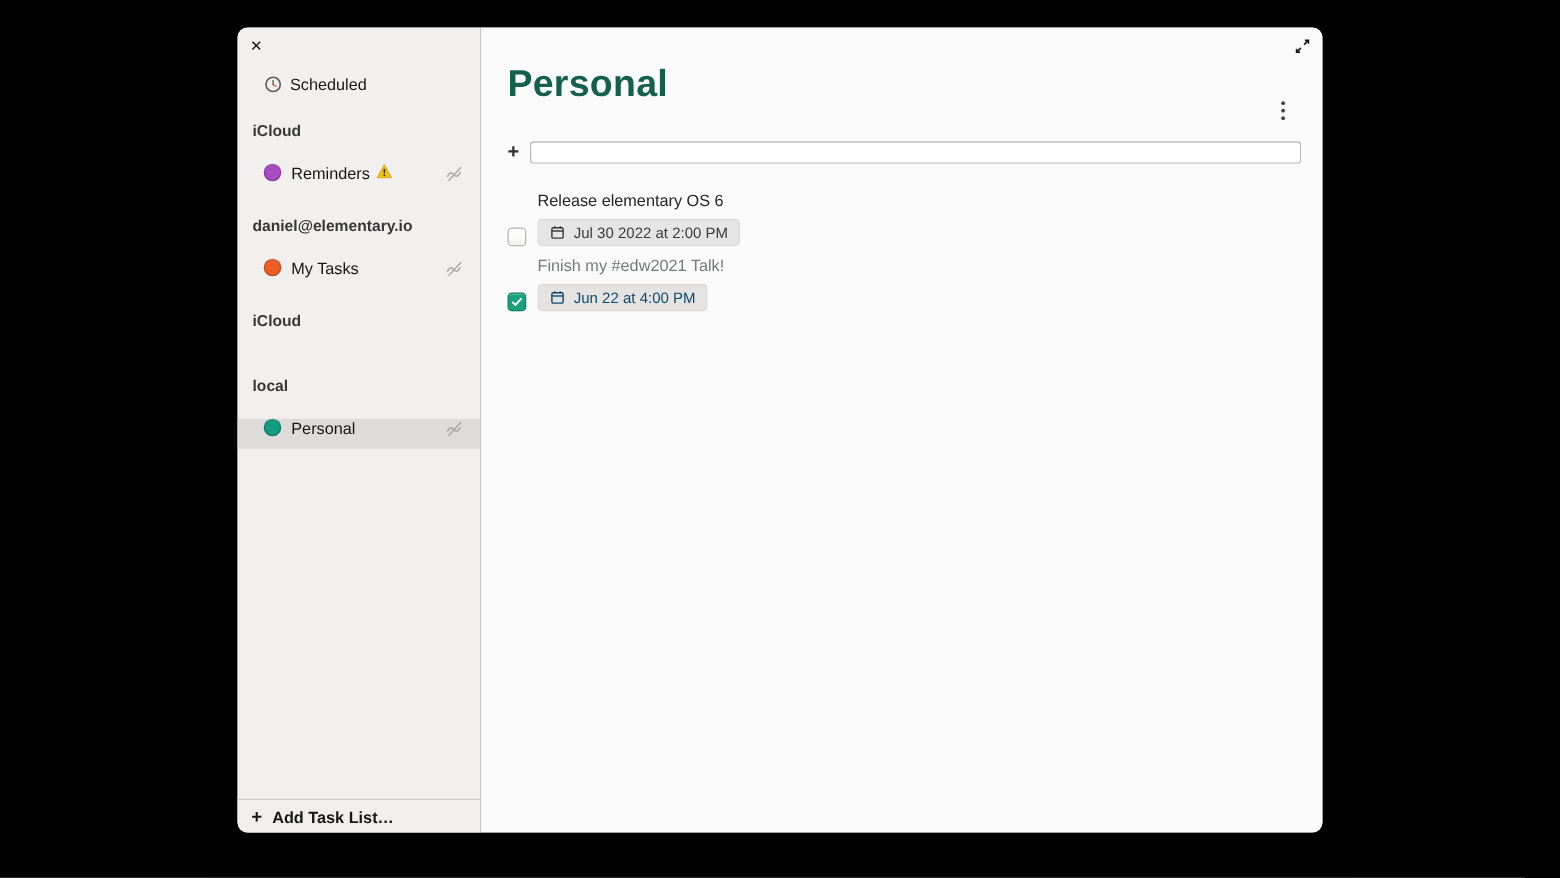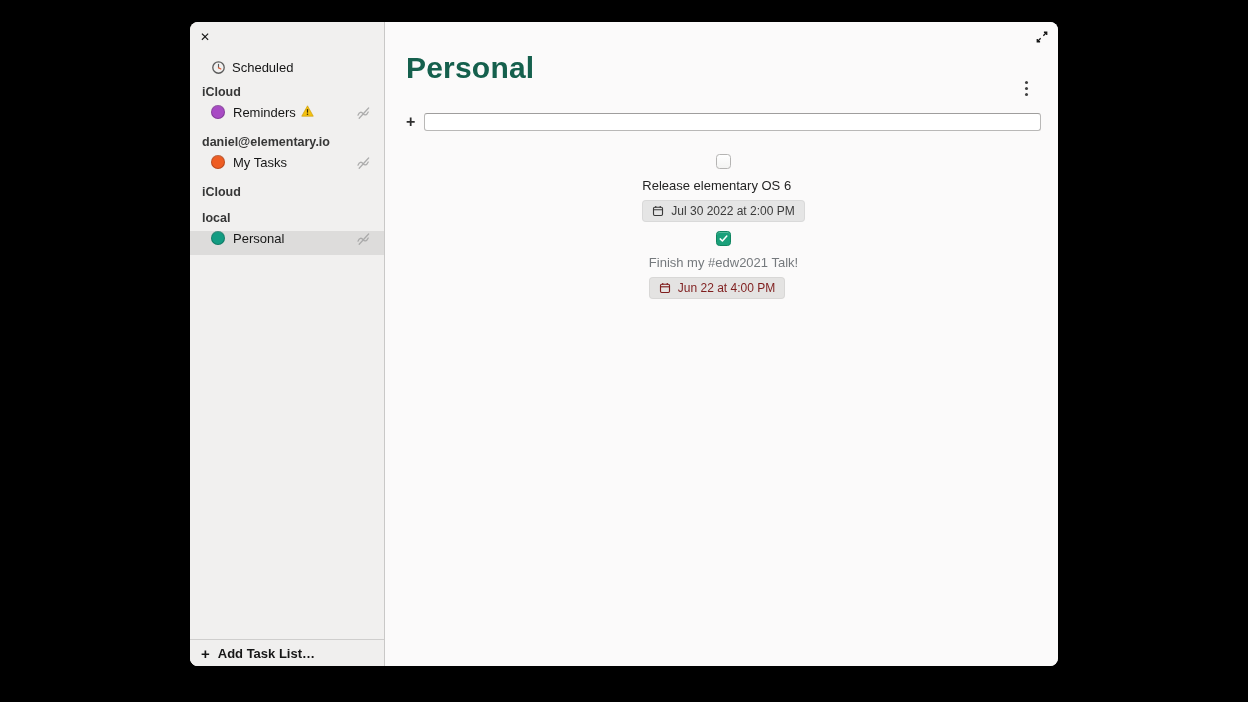--- a/index.html
+++ b/index.html
@@ -8,21 +8,21 @@
   .window{position:absolute;left:190px;top:22px;width:868px;height:644px;border-radius:8px;
           overflow:hidden;display:flex;background:#fbfafa;box-shadow:0 10px 34px rgba(0,0,0,.6);}
 
   
   .sidebar{width:195px;min-width:195px;background:#f1f0ef;border-right:1px solid #c9c8c7;
            display:flex;flex-direction:column;padding-top:8px;box-sizing:border-box;}
   .close-btn{margin-left:10px;width:16px;height:14px;font-size:12px;font-weight:700;color:#141414;
              line-height:14px;text-align:left;cursor:default;}
   .row-scheduled{margin-top:11px;height:24px;display:flex;align-items:center;gap:6px;
                  padding-left:21px;font-size:13px;color:#161616;}
-  .section-header{margin:6px 0;height:14px;line-height:14px;padding-left:12px;
+  .section-header{margin:19px 0;height:14px;line-height:14px;padding-left:12px;
                   font-size:12.5px;font-weight:700;color:#373737;}
   .list-row{height:24px;display:flex;align-items:flex-start;padding:0 12px 0 21px;font-size:13px;color:#161616;}
   .list-row.selected{background:#dddcdb;}
   .dot{width:14px;height:14px;border-radius:50%;margin-right:8px;flex:none;
        box-shadow:inset 0 0 0 1px rgba(0,0,0,.22), inset 0 1px 0 rgba(255,255,255,.25);}
   .warn{margin-left:5px;display:flex;align-items:center;}
   .offline{margin-left:auto;display:flex;align-items:center;opacity:.85;}
   .sb-spacer{flex:1;}
   .add-list{border-top:1px solid #cfcecd;height:26px;display:flex;align-items:center;gap:8px;
             padding-left:11px;font-size:13px;font-weight:700;color:#161616;background:#f0efee;}
@@ -34,32 +34,32 @@
               align-items:center;justify-content:center;}
   .menu-btn{position:absolute;top:56px;right:27px;width:10px;height:20px;display:flex;
             flex-direction:column;align-items:center;justify-content:center;gap:3px;}
   .menu-btn i{width:3px;height:3px;border-radius:50%;background:#3f3f3f;}
   .page-title{margin:29px 0 0;font-size:30px;line-height:34px;font-weight:800;letter-spacing:.2px;}
   .new-task{display:flex;align-items:center;gap:9px;margin-top:28px;}
   .new-task .plus-glyph{font-size:16px;font-weight:600;color:#2e2e2e;line-height:16px;}
   .new-task input{flex:1;height:16px;border:1px solid #b9b8b7;border-top-color:#9f9e9d;
                   border-radius:3px;background:#fff;outline:none;padding:0 5px;font-size:12px;
                   font-family:inherit;color:#222;}
-  .task{display:flex;align-items:center;gap:9px;flex-direction:column;}
+  .task{display:flex;align-items:flex-end;gap:9px;}
   .task.first{margin-top:22px;}
   .task.second{margin-top:8px;}
   .checkbox{width:13px;height:13px;border-radius:3.5px;border:1px solid #b5b4b3;margin-top:1px;flex:none;
             background:linear-gradient(#ffffff,#f3f3f2);display:flex;align-items:center;justify-content:center;}
   .checkbox.checked{border:1px solid #0f8560;box-shadow:inset 0 1px 0 rgba(255,255,255,.25);}
   .task-label{font-size:13px;line-height:16px;color:#242424;}
   .task.completed .task-label{color:#75797d;}
   .chip{display:inline-flex;align-items:center;gap:7px;margin-top:6px;background:#e5e5e5;
         border:1px solid rgba(0,0,0,.05);color:#3a3a3a;border-radius:4px;padding:3px 9px;
         font-size:12px;line-height:14px;}
-  .task.completed .chip{background:#e4e3e2;color:#7f1d1d;}
+  .task.completed .chip{background:#e4e3e2;color:#0c4a6e;}
   svg{display:block;}
 </style>
 </head>
 <body>
 
 <div class="stage">
   <div class="window">
 
     <aside class="sidebar">
 

